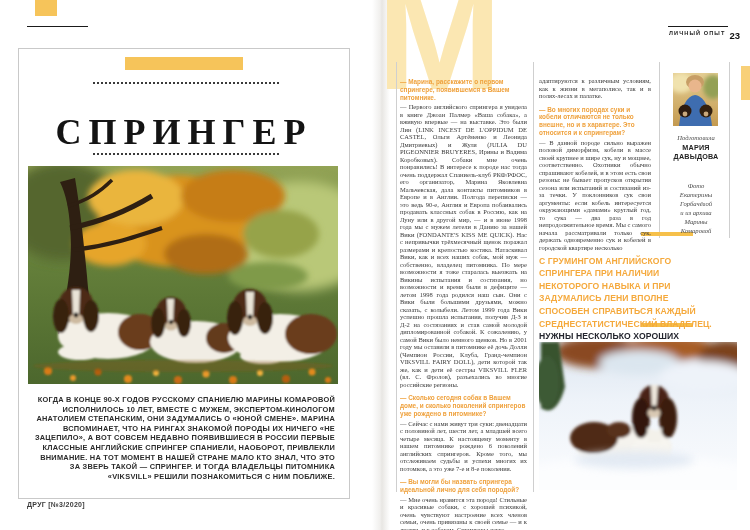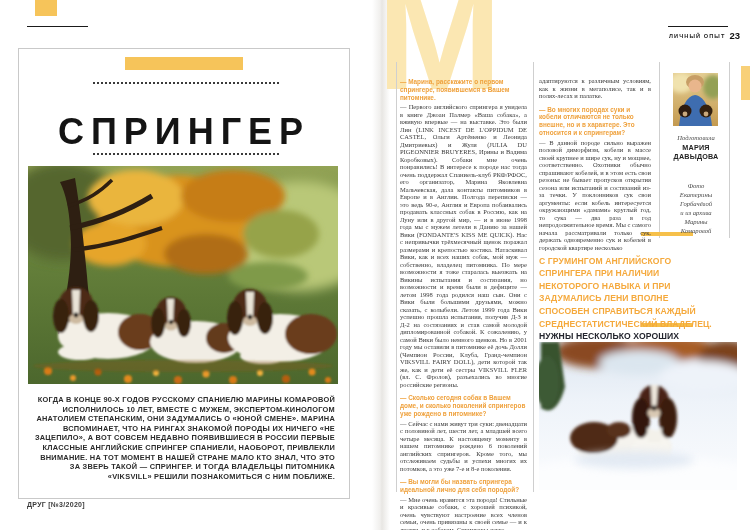--- a/index.html
+++ b/index.html
@@ -18,35 +18,35 @@
   .pg-num{font-size:9.5px;font-weight:bold;color:#111;}
   .section-lbl{font-size:5.6px;letter-spacing:1.1px;color:#222;font-weight:bold;}
 
   
   .card{left:18px;top:48px;width:330px;height:449px;border:1px solid #c9c9c9;background:#fff;}
   .tab-gray{left:150px;top:49px;width:66px;height:9px;background:#dcdcdc;}
   .tab-yellow{left:125px;top:57px;width:118px;height:13px;background:#F6C45A;}
   .dotted{left:74px;width:186px;height:0;border-top:2px dotted #3a3a3a;}
   .title1{left:0;top:34px;width:330px;text-align:center;font-family:"DejaVu Serif",serif;
           font-weight:bold;font-size:23px;letter-spacing:0.5px;color:#141414;}
-  .title2{left:0;top:62px;width:330px;text-align:center;font-family:Liberation Sans, sans-serif;
+  .title2{left:0;top:62px;width:330px;text-align:center;font-family:Liberation Serif, serif;
           font-weight:bold;font-size:36px;letter-spacing:7px;color:#141414;}
   .main-photo{left:9px;top:117px;width:310px;height:218px;overflow:hidden;}
   .intro{left:14px;top:346px;width:302px;text-align:right;font-weight:bold;font-size:7.4px;
          line-height:9.6px;letter-spacing:0.25px;color:#2b2b2b;}
   .lp-footer{left:27px;top:501px;font-size:7px;font-weight:bold;color:#3c3c3c;letter-spacing:0.3px;}
 
   
   .rp{left:383px;top:0;width:367px;height:530px;overflow:hidden;}
   .rp .abs{position:absolute;}
   .watermark{left:-6px;top:-38px;font-size:150px;font-weight:bold;color:#FBE7B2;line-height:1;
              font-family:"Liberation Sans",sans-serif;z-index:0;}
   .edge-tab{left:358px;top:66px;width:9px;height:34px;background:#F8D078;}
   .rp-rule{left:285px;top:26px;width:60px;height:1px;background:#1a1a1a;}
-  .rp-head{right:10px;top:30px;display:flex;align-items:center;gap:4px;position:absolute;}
+  .rp-head{right:10px;top:30px;display:flex;align-items:flex-start;gap:4px;position:absolute;}
 
   .vrule{width:1px;background:#cfcfcf;}
   .col{z-index:2;}
   .q{font-weight:bold;font-size:6.4px;line-height:7.8px;color:#EFA13C;margin:6px 0 2px 0;text-align:left;}
   .q:first-child{margin-top:0;}
   .a{font-family:"Liberation Serif",serif;font-size:6.5px;line-height:7.5px;color:#3b3b3b;
      text-align:justify;margin:0 0 2px 0;}
   .col1{left:17px;top:78px;width:127px;}
   .col2{left:156px;top:77px;width:112px;}
 

